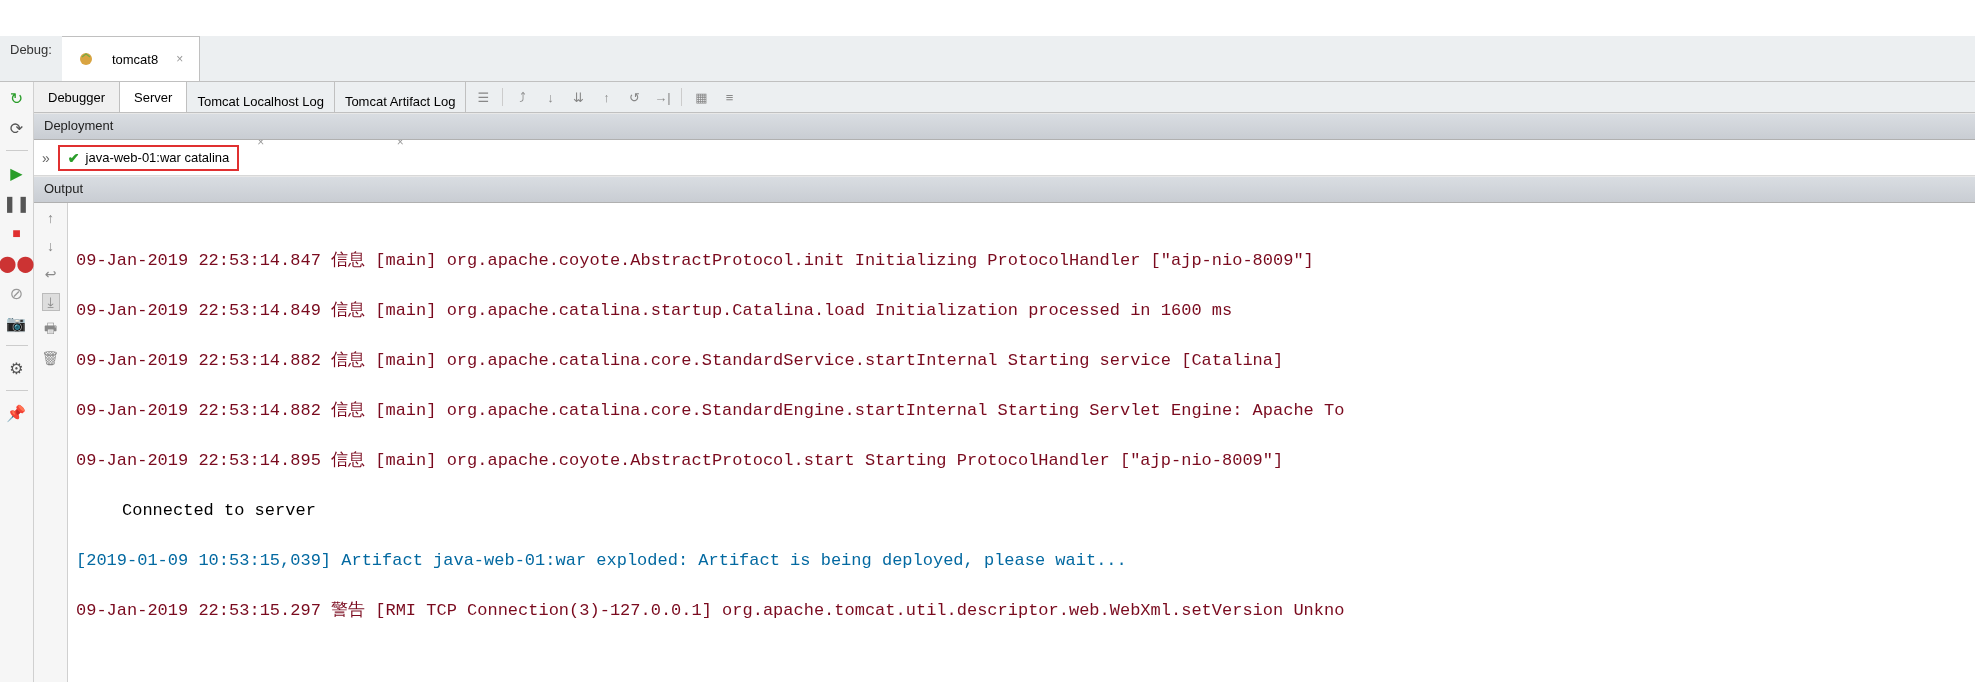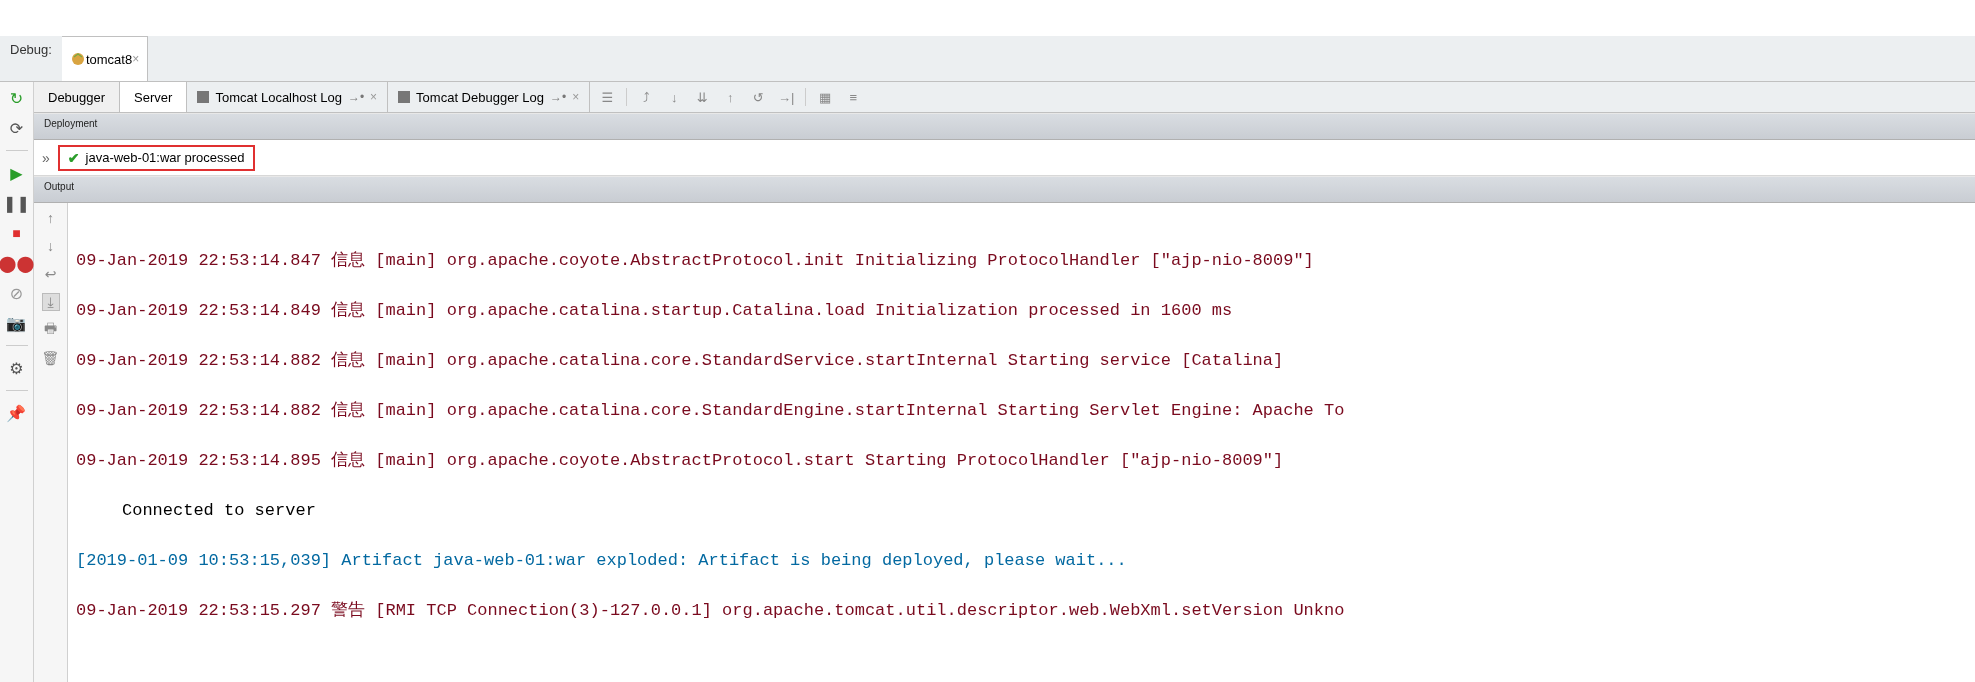--- a/index.html
+++ b/index.html
@@ -1,37 +1,37 @@
 <!DOCTYPE html>
 <html><head>
 <meta charset="utf-8">
 <style>
 * { margin:0; padding:0; box-sizing:border-box; }
 body { font-family:"Segoe UI",Arial,sans-serif; font-size:13px; background:#fff; color:#000; width:1975px; height:682px; overflow:hidden; }
 
 .top-tabs { height:46px; display:flex; align-items:stretch; border-bottom:1px solid #c0c0c0; background:#eceff1;margin-top:36px; }
 .top-tabs .label { padding:6px 10px 0 10px; color:#333; }
-.top-tabs .tab { display:flex; align-items:center; padding:0 8px; background:#fff; border-top:1px solid #c0c0c0; border-right:1px solid #c0c0c0; gap:0; }
+.top-tabs .tab { display:flex; align-items:center; padding:0 16px; background:#fff; border-top:1px solid #c0c0c0; border-right:1px solid #c0c0c0; gap:18px; }
 .tab .close { color:#999; font-size:12px; cursor:pointer; }
 
 .main { display:flex; height:652px; }
 .left-bar { width:34px; border-right:1px solid #d0d0d0; background:#f6f6f6; display:flex; flex-direction:column; align-items:center; padding-top:6px; gap:10px; }
 .left-bar .ico { width:20px; height:20px; display:flex; align-items:center; justify-content:center; font-size:16px; color:#555; cursor:pointer; }
 .left-bar .divider { width:22px; height:1px; background:#ccc; margin:2px 0; }
 
 .content { flex:1; display:flex; flex-direction:column; min-width:0; }
 
 .sub-tabs { height:31px; display:flex; align-items:stretch; border-bottom:1px solid #c0c0c0; background:#eceff1; }
 .sub-tabs .tab { padding:6px 14px; border-right:1px solid #c0c0c0; background:#f0f0f0; cursor:pointer; display:flex; align-items:center; gap:6px;text-align:center; }
 .sub-tabs .tab.active { background:#fff; }
-.sub-tabs .log-tab { padding:6px 10px; border-right:1px solid #c0c0c0; display:flex; align-items:center; gap:6px; }
+.sub-tabs .log-tab { padding:6px 10px; border-right:1px solid #c0c0c0; display:flex; align-items:center; gap:6px;flex-direction:column; }
 .sub-tabs .toolbar { display:flex; align-items:center; padding:0 8px; gap:10px; color:#888; }
 .sub-tabs .tb-ico { width:18px; height:18px; display:flex; align-items:center; justify-content:center; cursor:pointer; }
 
-.section-header { height:27px; background:linear-gradient(#d9dde2,#c9cdd3); border-bottom:1px solid #b0b0b0; border-top:1px solid #e8e8e8; padding:4px 10px; font-size:10px; color:#222; }
+.section-header { height:27px; background:linear-gradient(#d9dde2,#c9cdd3); border-bottom:1px solid #b0b0b0; border-top:1px solid #e8e8e8; padding:4px 10px; font-size:13px; color:#222; }
 
 .deploy-row { height:36px; display:flex; align-items:center; padding-left:8px; gap:8px; border-bottom:1px solid #d8d8d8; }
 .crumb { color:#666; font-size:14px; }
 .deploy-item { display:flex; align-items:center; gap:6px; padding:3px 8px; border:2px solid #e03030; }
 
 .output-wrap { display:flex; flex:1; min-height:0; }
 .out-left { width:34px; border-right:1px solid #d0d0d0; background:#f6f6f6; display:flex; flex-direction:column; align-items:center; padding-top:6px; gap:10px; }
 .out-left .ico { width:18px; height:18px; display:flex; align-items:center; justify-content:center; color:#888; font-size:14px; cursor:pointer; }
 
 .console { flex:1; font-family:"Courier New",monospace; font-size:17px; line-height:25px; padding:20px 8px; white-space:pre; overflow:hidden; }
@@ -89,21 +89,21 @@
           <span>Server</span>
         </div>
       <div class="log-tab">
         <span class="sq-ico"></span>
         <span>Tomcat Localhost Log</span>
         <span class="arrow-pin">→•</span>
         <span class="tab-x">×</span>
       </div>
       <div class="log-tab">
         <span class="sq-ico"></span>
-        <span>Tomcat Debugger Log</span>
+        <span>Tomcat Artifact Log</span>
         <span class="arrow-pin">→•</span>
         <span class="tab-x">×</span>
       </div>
       <div class="toolbar">
         <div class="tb-ico">☰</div>
         <div style="width:1px;height:18px;background:#ccc"></div>
         <div class="tb-ico">⤴</div>
         <div class="tb-ico">↓</div>
         <div class="tb-ico">⇊</div>
         <div class="tb-ico">↑</div>
@@ -113,21 +113,21 @@
         <div class="tb-ico">▦</div>
         <div class="tb-ico">≡</div>
       </div>
     </div>
 
     <div class="section-header">Deployment</div>
     <div class="deploy-row">
       <span class="crumb">»</span>
       <div class="deploy-item">
         <span class="green-check">✔</span>
-        <span>java-web-01:war processed</span>
+        <span>java-web-01:war catalina</span>
       </div>
     </div>
 
     <div class="section-header">Output</div>
 
     <div class="output-wrap">
       <div class="out-left">
         <div class="ico">↑</div>
         <div class="ico">↓</div>
         <div class="ico">↩</div>

